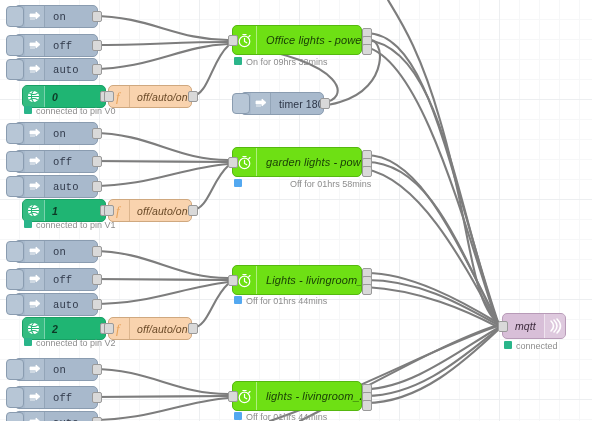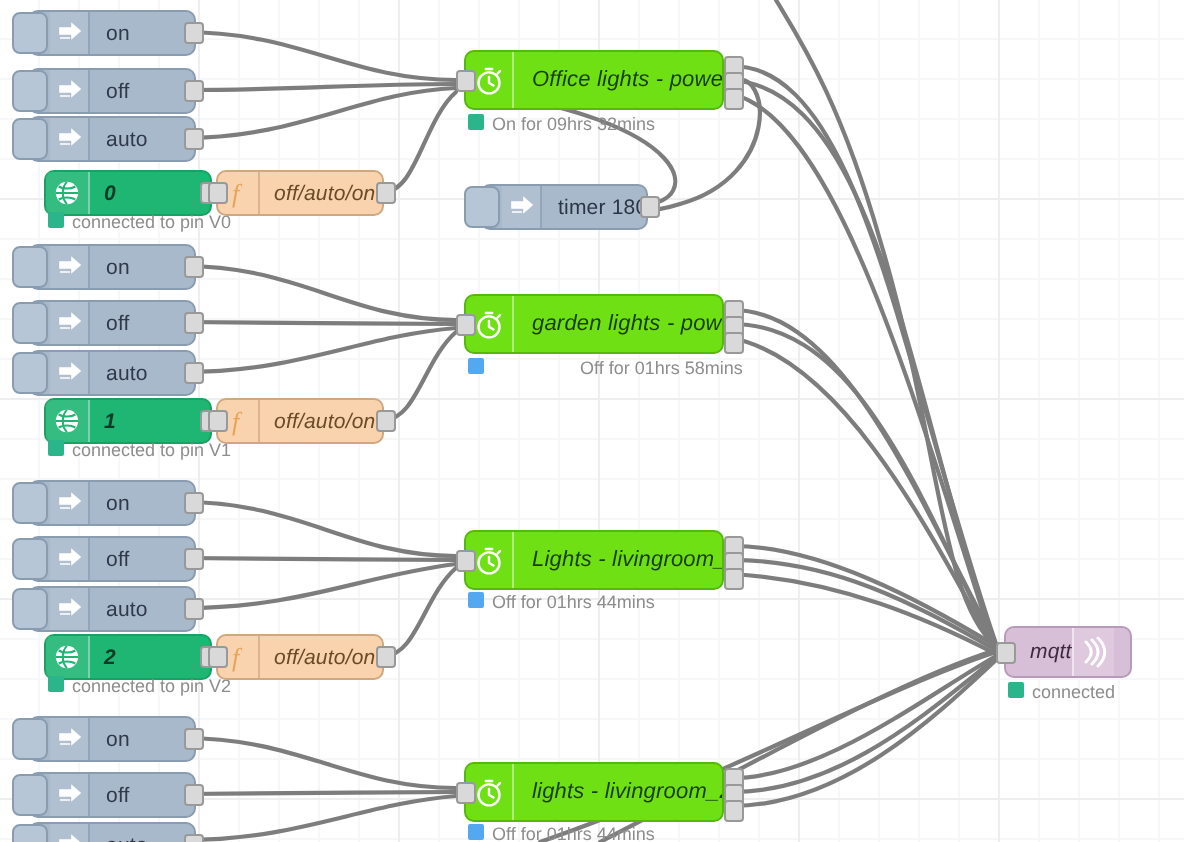--- a/index.html
+++ b/index.html
@@ -73,20 +73,21 @@
     justify-content: center;
     border-right: 1px solid #93a5b8;
     background: rgba(255,255,255,0.10);
     margin-left: 1px;
   }
   .node-inject .node-label {
     font-style: normal;
     font-size: 10.5px;
     color: #30394a;
     padding-left: 8px;
+    font-family: Liberation Mono, monospace;
   }
   
   .node-widget {
     width: 84px;
     height: 23px;
     background: #1fb573;
     border-color: #19a065;
   }
   .node-widget .ico {
     width: 21px;
@@ -177,21 +178,21 @@
     font-style: normal;
     color: #2c3546;
     padding-left: 8px;
   }
   
   .node-mqtt {
     width: 64px;
     height: 26px;
     background: #d8bfd8;
     border-color: #b89bb8;
-    justify-content: flex-start;
+    justify-content: space-between;
   }
   .node-mqtt .node-label {
     color: #3c2a3c;
     font-size: 10.5px;
     font-style: italic;
     padding-left: 12px;
   }
   .node-mqtt .ico {
     width: 20px;
     height: 24px;

